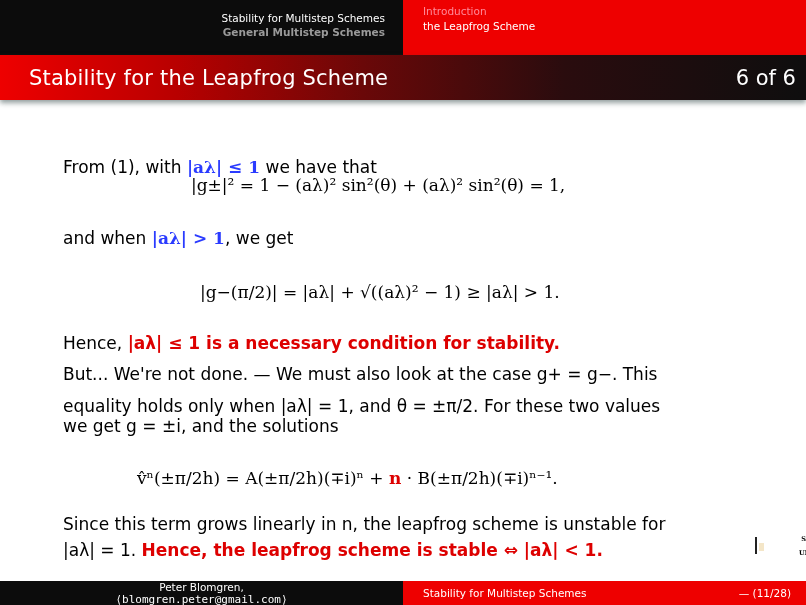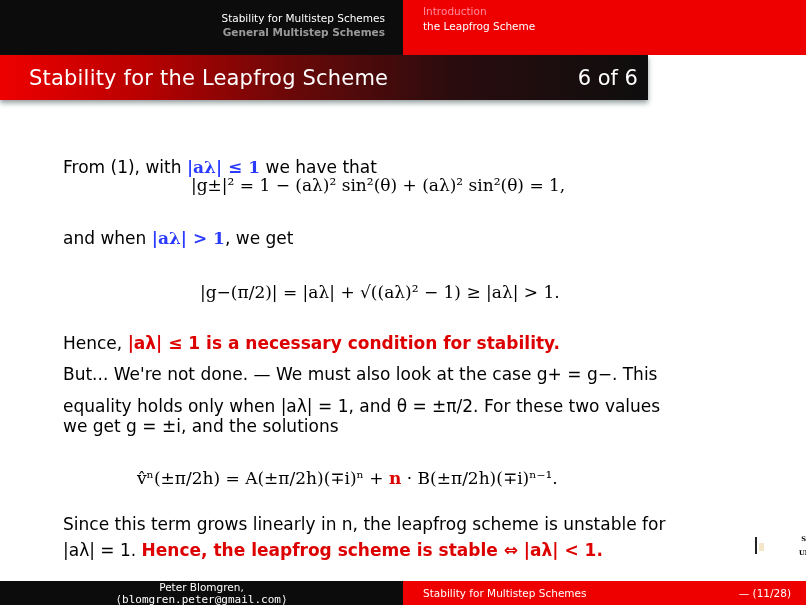--- a/index.html
+++ b/index.html
@@ -9,21 +9,21 @@
   
   .topnav { position: absolute; left: 0; top: 0; width: 806px; height: 55px; display: flex; }
   .topnav-left { width: 403px; height: 55px; background: #0c0c0c; padding: 11px 18px 0 0; text-align: right; font-size: 10.5px; line-height: 14px; }
   .topnav-left .cur { color: #ffffff; }
   .topnav-left .other { color: #9a9a9a; font-weight: bold; }
   .topnav-right { width: 403px; height: 55px; background: #ee0000; padding: 4px 0 0 20px; font-size: 10.5px; line-height: 14.5px; }
   .topnav-right .cur { color: #ffffff; }
   .topnav-right .other { color: #ff8a9a; }
 
   
-  .titlebar { position: absolute; left: 0; top: 55px; width: 648px; height: 45px;
+  .titlebar { position: absolute; left: 0; top: 55px; width: 806px; height: 45px;
     background: linear-gradient(90deg, #ee0000 0%, #b80000 22%, #6a0808 45%, #2a0c0e 70%, #0e0e0e 100%);
     display: flex; align-items: center; justify-content: space-between; padding: 0 10px 0 29px;
     box-shadow: 0 3px 5px rgba(60,80,80,0.55);
   }
   .titlebar .title { color: #ffffff; font-size: 21px; letter-spacing: 0.2px; }
   .titlebar .count { color: #ffffff; font-size: 21px; }
 
   
   .content { position: absolute; left: 63px; top: 120px; width: 700px; font-size: 17px; line-height: 24px; }
   .line { position: absolute; white-space: nowrap; }

